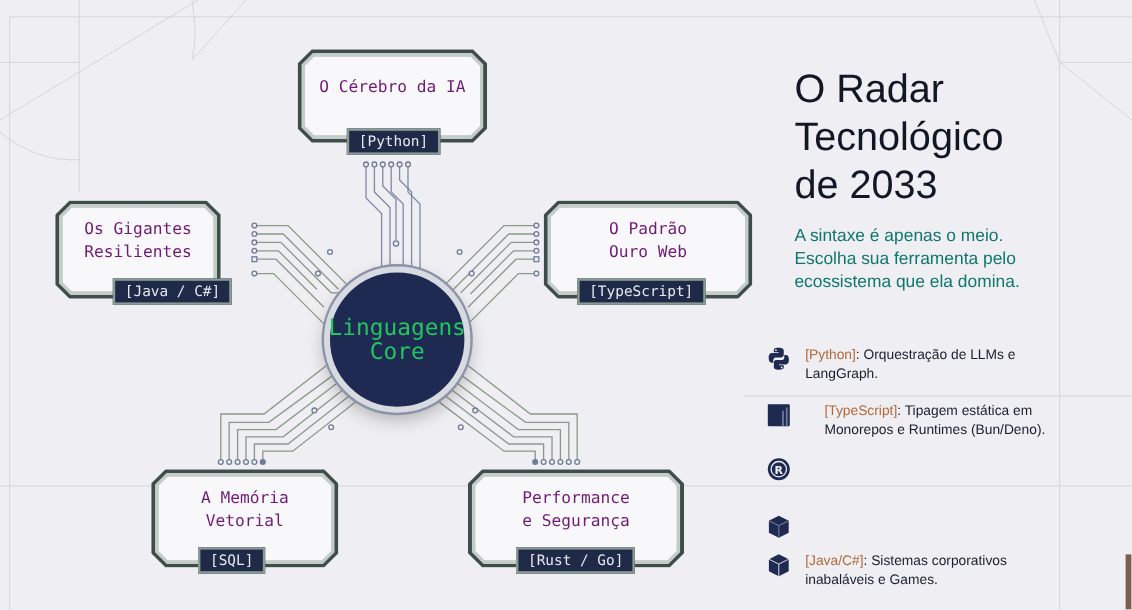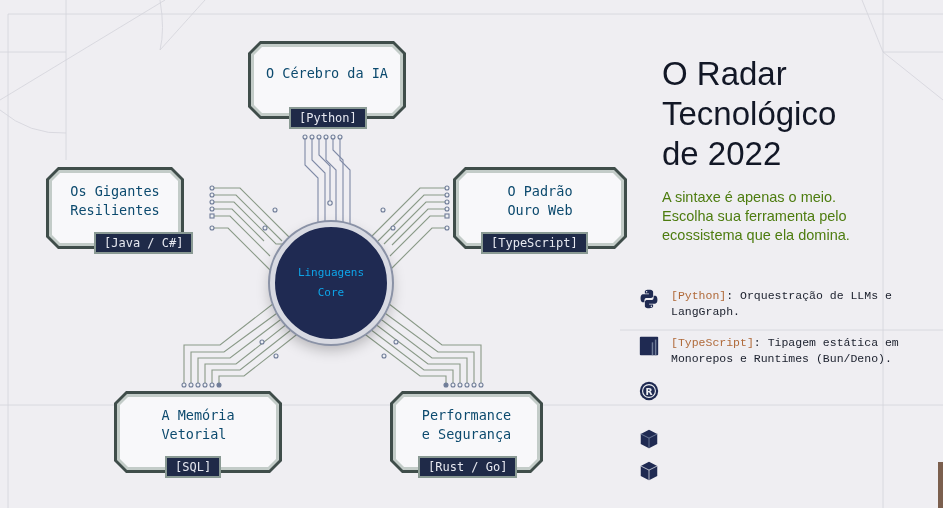--- a/index.html
+++ b/index.html
@@ -26,21 +26,21 @@
   .node-face {
     position: absolute; left: 6px; top: 6px; right: 6px; bottom: 6px;
     background: #f8f8fa;
     clip-path: polygon(8px 0, calc(100% - 8px) 0, 100% 8px, 100% calc(100% - 8px), calc(100% - 8px) 100%, 8px 100%, 0 calc(100% - 8px), 0 8px);
     display: flex; align-items: center; justify-content: center;
     padding-bottom: 14px;
   }
   .node-title {
     font-family: "DejaVu Sans Mono", monospace;
     font-size: 13.5px; line-height: 19px;
-    color: #0c4a6e; text-align: left; white-space: pre-line;
+    color: #701a75; text-align: center; white-space: pre-line;
   }
   .node-tag {
     position: absolute;
     background: #1f2a48;
     border: 2px solid #8a9a94;
     color: #e6e8f0;
     font-family: "DejaVu Sans Mono", monospace;
     font-size: 12px;
     height: 22px; line-height: 18px;
     padding: 0 8px;
@@ -50,38 +50,38 @@
   .core {
     position: absolute; left: 270px; top: 222px; width: 122px; height: 122px;
     border-radius: 50%;
     background: #1f2a52;
     border: 5px solid #d8dae2;
     box-shadow: 0 0 0 2px #8a92a6, 0 6px 14px rgba(0,0,0,0.25);
     display: flex; align-items: center; justify-content: center;
   }
   .core-label {
     font-family: "DejaVu Sans Mono", monospace;
-    font-size: 11px; line-height: 20px; color: #0ea5e9; text-align: center; white-space: pre-line;
+    font-size: 19px; line-height: 20px; color: #22c55e; text-align: center; white-space: pre-line;
   }
 
   .title {
     position: absolute; left: 662px; top: 54px;
     font-family: "Liberation Sans", sans-serif;
     font-size: 33px; line-height: 40px; color: #121726; white-space: pre-line;
   }
   .subtitle {
     position: absolute; left: 662px; top: 188px;
     font-family: "Liberation Sans", sans-serif;
-    font-size: 14.5px; line-height: 19px; color: #4d7c0f; white-space: pre-line;
+    font-size: 14.5px; line-height: 19px; color: #0f766e; white-space: pre-line;
   }
   .legend { position: absolute; left: 638px; top: 288px; width: 300px; }
   .legend-item { position: absolute; left: 0; display: flex; align-items: flex-start; }
   .legend-icon { width: 22px; height: 22px; margin-right: 11px; margin-top: 0px; flex: none; }
   .legend-text {
-    font-family: Liberation Mono, monospace;
+    font-family: Liberation Sans, sans-serif;
     font-size: 11.5px; line-height: 16px; color: #1a1f2c; white-space: pre-line;
   }
   .legend-key { color: #b06a3a; }
   .scroll-mark { position: absolute; left: 938px; top: 462px; width: 5px; height: 46px; background: #7b5f4e; }
 </style>
 </head>
 <body>
 
 <svg class="bg-lines" viewBox="0 0 943 508">
   <g stroke="#d3d3da" stroke-width="0.8" fill="none">
@@ -226,64 +226,64 @@
     <div class="node-inner"></div>
     <div class="node-face">
         <span class="node-title">O Padrão
 Ouro Web</span>
       </div>
   </div>
   <div class="node-tag" style="left:481px;top:232px;">[TypeScript]</div>
 </div>
 
 <div>
-  <div class="node-outer" style="left:114px;top:391px;width:168px;height:82px;padding-left:41px;">
+  <div class="node-outer" style="left:126px;top:391px;width:156px;height:82px;padding-left:41px;">
     <div class="node-inner"></div>
     <div class="node-face">
         <span class="node-title">A Memória
 Vetorial</span>
       </div>
   </div>
   <div class="node-tag" style="left:165px;top:456px;">[SQL]</div>
 </div>
 
 <div>
-  <div class="node-outer" style="left:390px;top:391px;width:153px;height:82px;">
+  <div class="node-outer" style="left:390px;top:391px;width:180px;height:82px;">
     <div class="node-inner"></div>
     <div class="node-face">
         <span class="node-title">Performance
 e Segurança</span>
       </div>
   </div>
-  <div class="node-tag" style="left:418px;top:456px;">[Rust / Go]</div>
+  <div class="node-tag" style="left:430px;top:456px;">[Rust / Go]</div>
 </div>
 
 <div class="core">
   <span class="core-label">Linguagens
 Core</span>
 </div>
 
 <div class="title">O Radar
 Tecnológico
-de 2022</div>
+de 2033</div>
 <div class="subtitle">A sintaxe é apenas o meio.
 Escolha sua ferramenta pelo
 ecossistema que ela domina.</div>
 
 <div class="legend">
   <div class="legend-item" style="top:0px;">
     <svg class="legend-icon" viewBox="0 0 24 24">
       <path d="M11.8 2c-4.6 0-4.3 2-4.3 2v2.1h4.4v.7H5.8S2.8 6.5 2.8 11.1s2.6 4.4 2.6 4.4h1.6v-2.1s-.1-2.6 2.6-2.6h4.4s2.5 0 2.5-2.4V4.5S16.9 2 11.8 2zm-2.4 1.4a.8.8 0 1 1 0 1.6.8.8 0 0 1 0-1.6z" fill="#1f2a52"></path>
       <path d="M12.2 22c4.6 0 4.3-2 4.3-2v-2.1h-4.4v-.7h6.1s3 .3 3-4.3-2.6-4.4-2.6-4.4h-1.6v2.1s.1 2.6-2.6 2.6H10s-2.5 0-2.5 2.4v3.9S7.1 22 12.2 22zm2.4-1.4a.8.8 0 1 1 0-1.6.8.8 0 0 1 0 1.6z" fill="#1f2a52"></path>
     </svg>
     <div class="legend-text"><span class="legend-key">[Python]</span><span>: Orquestração de LLMs e
 LangGraph.</span></div>
   </div>
 
-  <div class="legend-item" style="top:47px;">
+  <div class="legend-item" style="top:47px;gap:16px;">
     <svg class="legend-icon" viewBox="0 0 24 24">
       <rect x="2" y="2" width="20" height="20" rx="1" fill="#1f2a52"></rect>
       <rect x="15" y="8" width="1.6" height="14" fill="#6f7c98"></rect>
       <rect x="18.4" y="5" width="1.6" height="17" fill="#6f7c98"></rect>
     </svg>
     <div class="legend-text"><span class="legend-key">[TypeScript]</span><span>: Tipagem estática em
 Monorepos e Runtimes (Bun/Deno).</span></div>
   </div>
 
   <div class="legend-item" style="top:92px;">
@@ -299,16 +299,18 @@
       <path d="M12 2 L21 6.5 L21 17.5 L12 22 L3 17.5 L3 6.5 Z" fill="#1f2a52"></path>
       <path d="M3 6.5 L12 11 L21 6.5 M12 11 L12 22" stroke="#6f7c98" stroke-width="1" fill="none"></path>
     </svg>
   </div>
 
   <div class="legend-item" style="top:172px;">
     <svg class="legend-icon" viewBox="0 0 24 24">
       <path d="M12 2 L21 6.5 L21 17.5 L12 22 L3 17.5 L3 6.5 Z" fill="#1f2a52"></path>
       <path d="M3 6.5 L12 11 L21 6.5 M12 11 L12 22" stroke="#eef0f4" stroke-width="0.8" fill="none"></path>
     </svg>
+    <div class="legend-text"><span class="legend-key">[Java/C#]</span><span>: Sistemas corporativos
+inabaláveis e Games.</span></div>
   </div>
 </div>
 
 <div class="scroll-mark"></div>
 
 </body></html>

